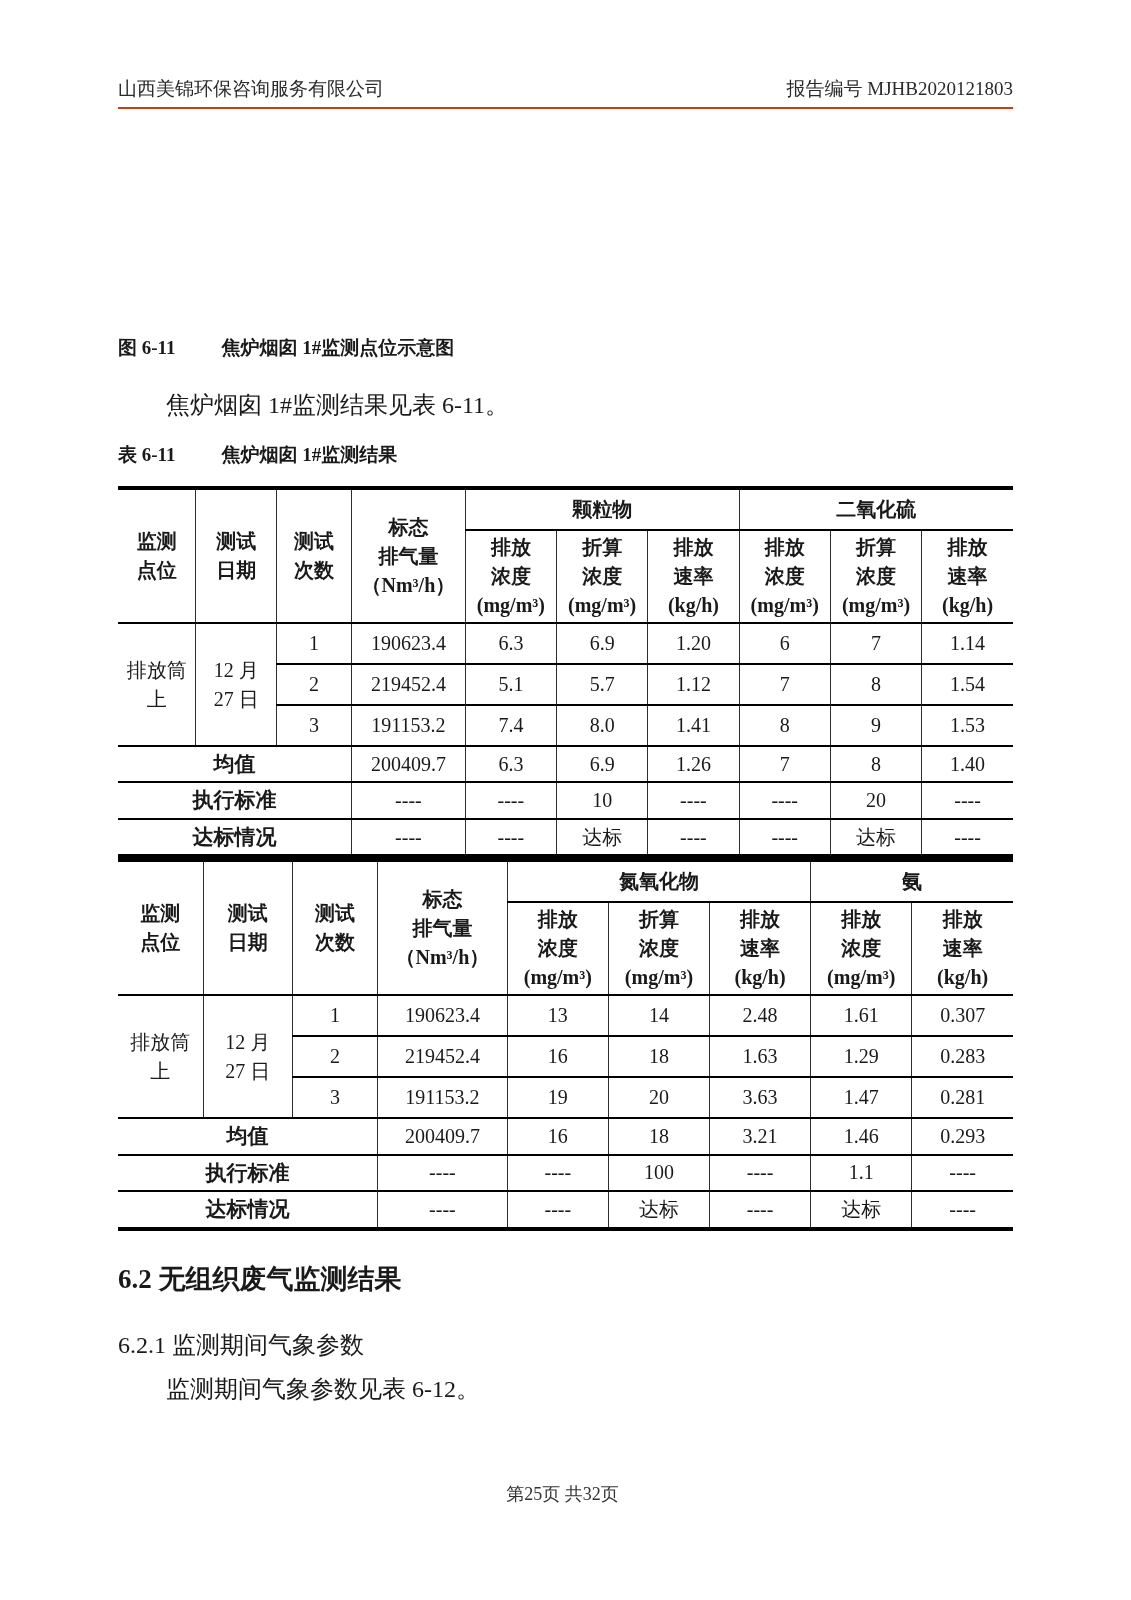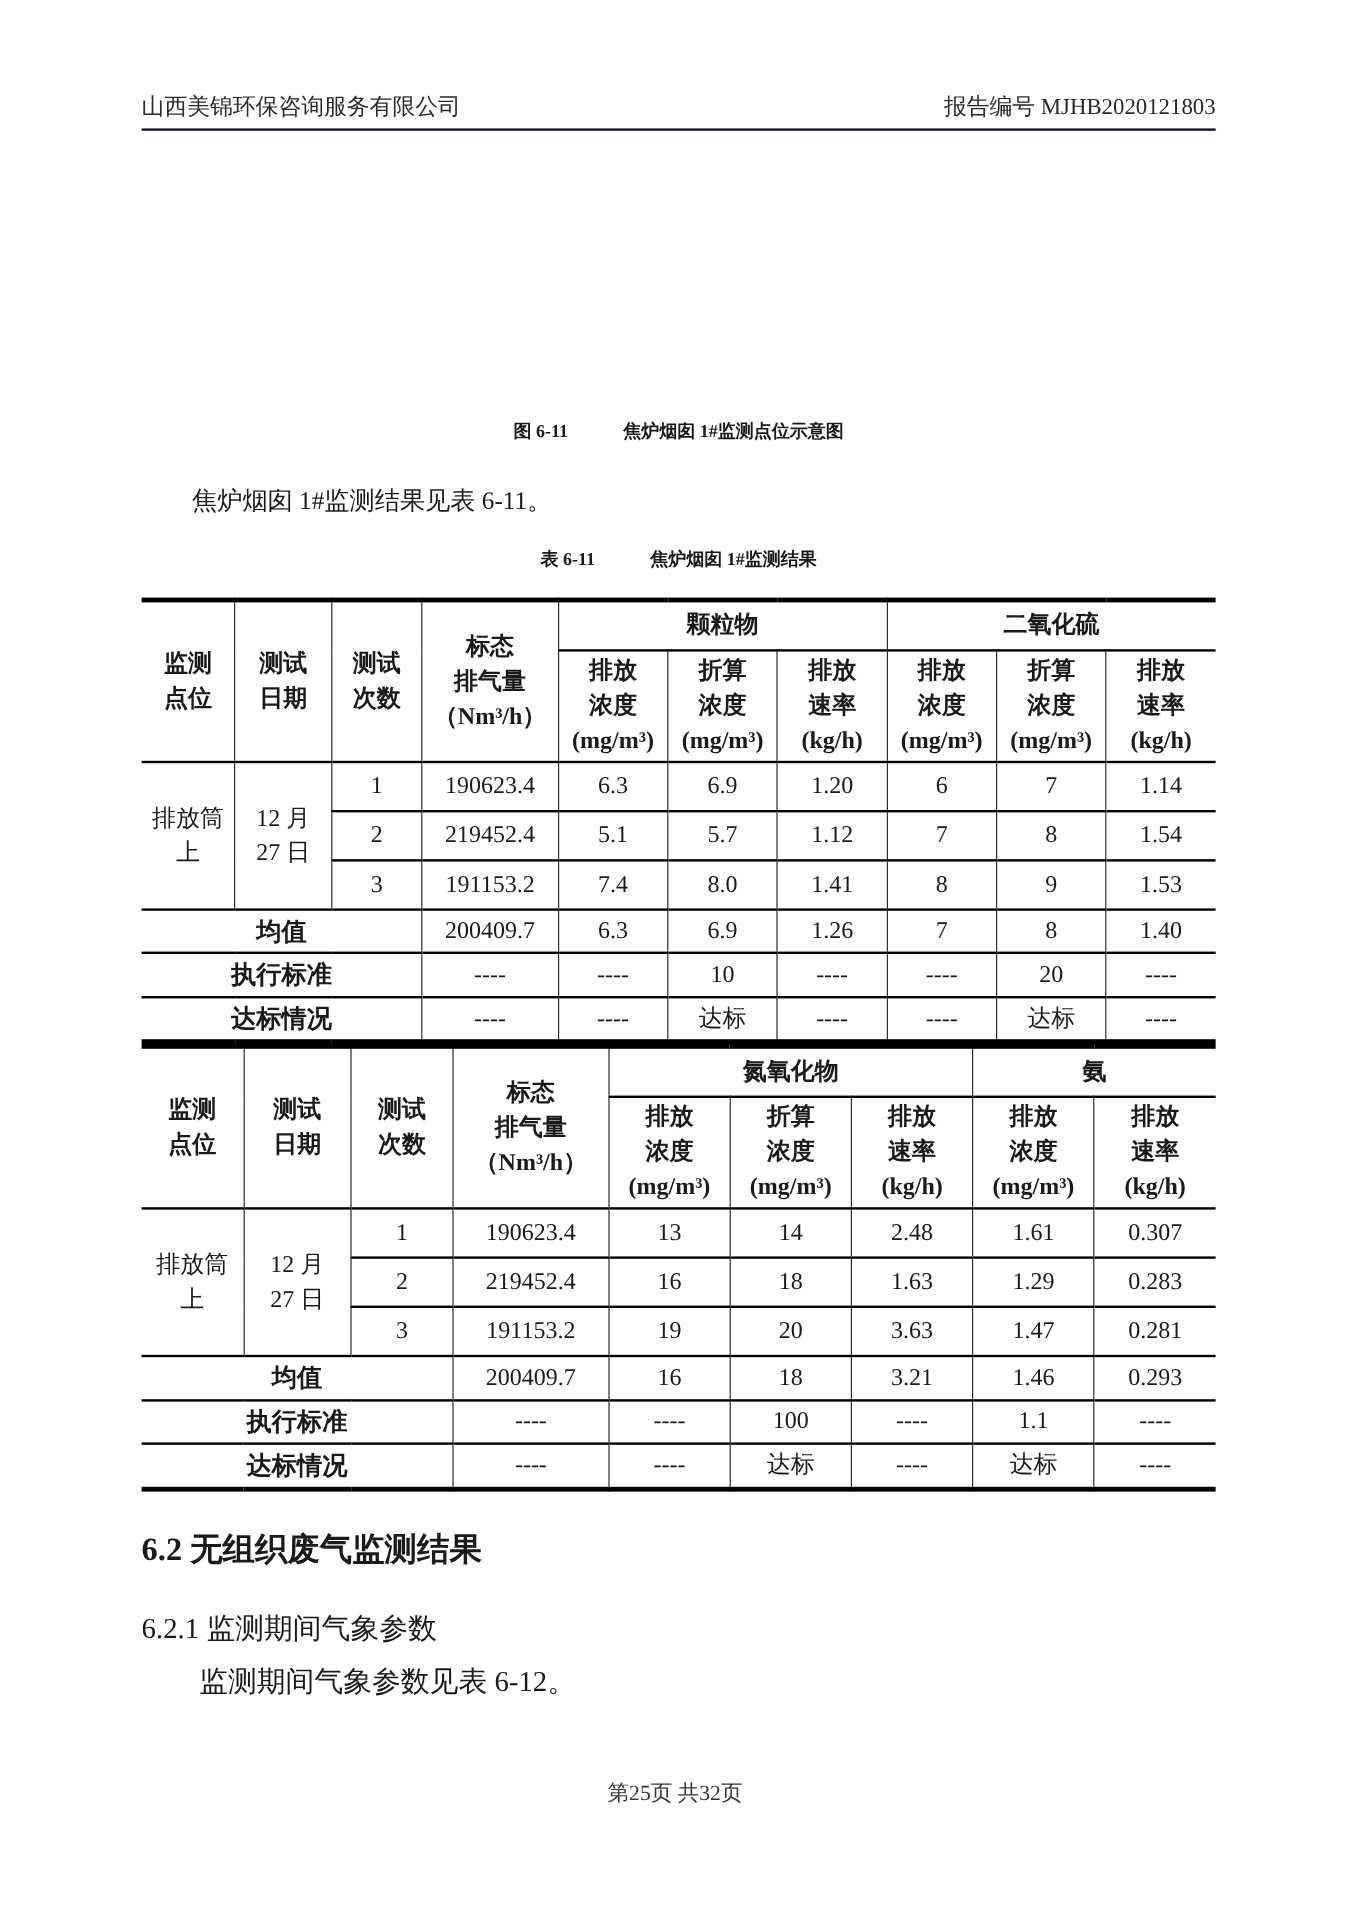--- a/index.html
+++ b/index.html
@@ -4,30 +4,30 @@
 <style>
   html,body { margin:0; padding:0; background:#e8e8e8; }
   .page {
     position:relative; width:1131px; height:1600px; margin:0 auto;
     background:#ffffff; overflow:hidden; box-sizing:border-box;
     font-family:"Liberation Serif","DejaVu Serif",serif; color:#1a1a1a;
   }
   .content { width:895px; margin:0 auto; }
   .doc-header {
     display:flex; justify-content:space-between; align-items:flex-end;
-    padding-top:76px; padding-bottom:5px; border-bottom:2px solid #0f172a;
+    padding-top:76px; padding-bottom:5px; border-bottom:2px solid #c2410c;
     font-size:19px; color:#2a2a2a;
   }
   .figure-gap { height:224px; }
   .fig-caption, .tbl-caption {
-    text-align:center; font-weight:bold; font-size:15px; line-height:30px;
-    margin:12px;
+    text-align:left; font-weight:bold; font-size:19px; line-height:30px;
+    margin:0;
   }
   .cap-label { margin-right:46px; }
-  .intro-par { font-size:21px; line-height:33px; margin:26px 0 18px; text-indent:2em; }
+  .intro-par { font-size:24px; line-height:33px; margin:26px 0 18px; text-indent:2em; }
   .tbl-caption.first { margin-bottom:16px; }
   .tbl-caption.cont  { margin-top:9px; margin-bottom:11px; }
 
   table.monitor {
     width:100%; border-collapse:collapse; table-layout:fixed;
     border-top:4px solid #000; border-bottom:4px solid #000;
   }
   .monitor th, .monitor td {
     border:1px solid #2e2e2e; border-top:2px solid #000; border-bottom:2px solid #000;
     text-align:center; vertical-align:middle; padding:2px 2px;

